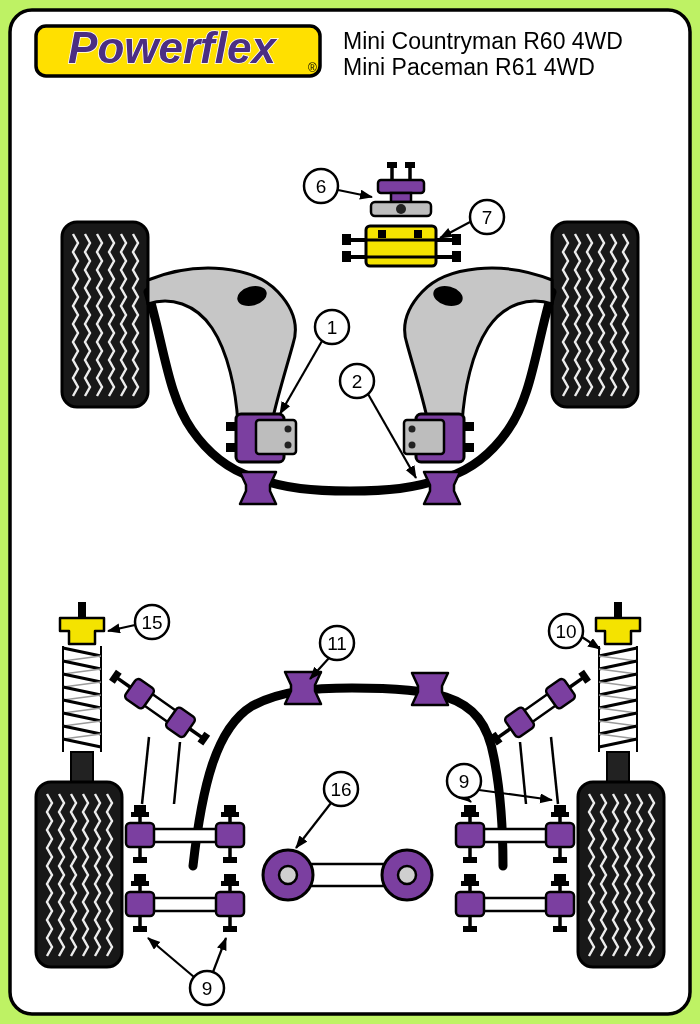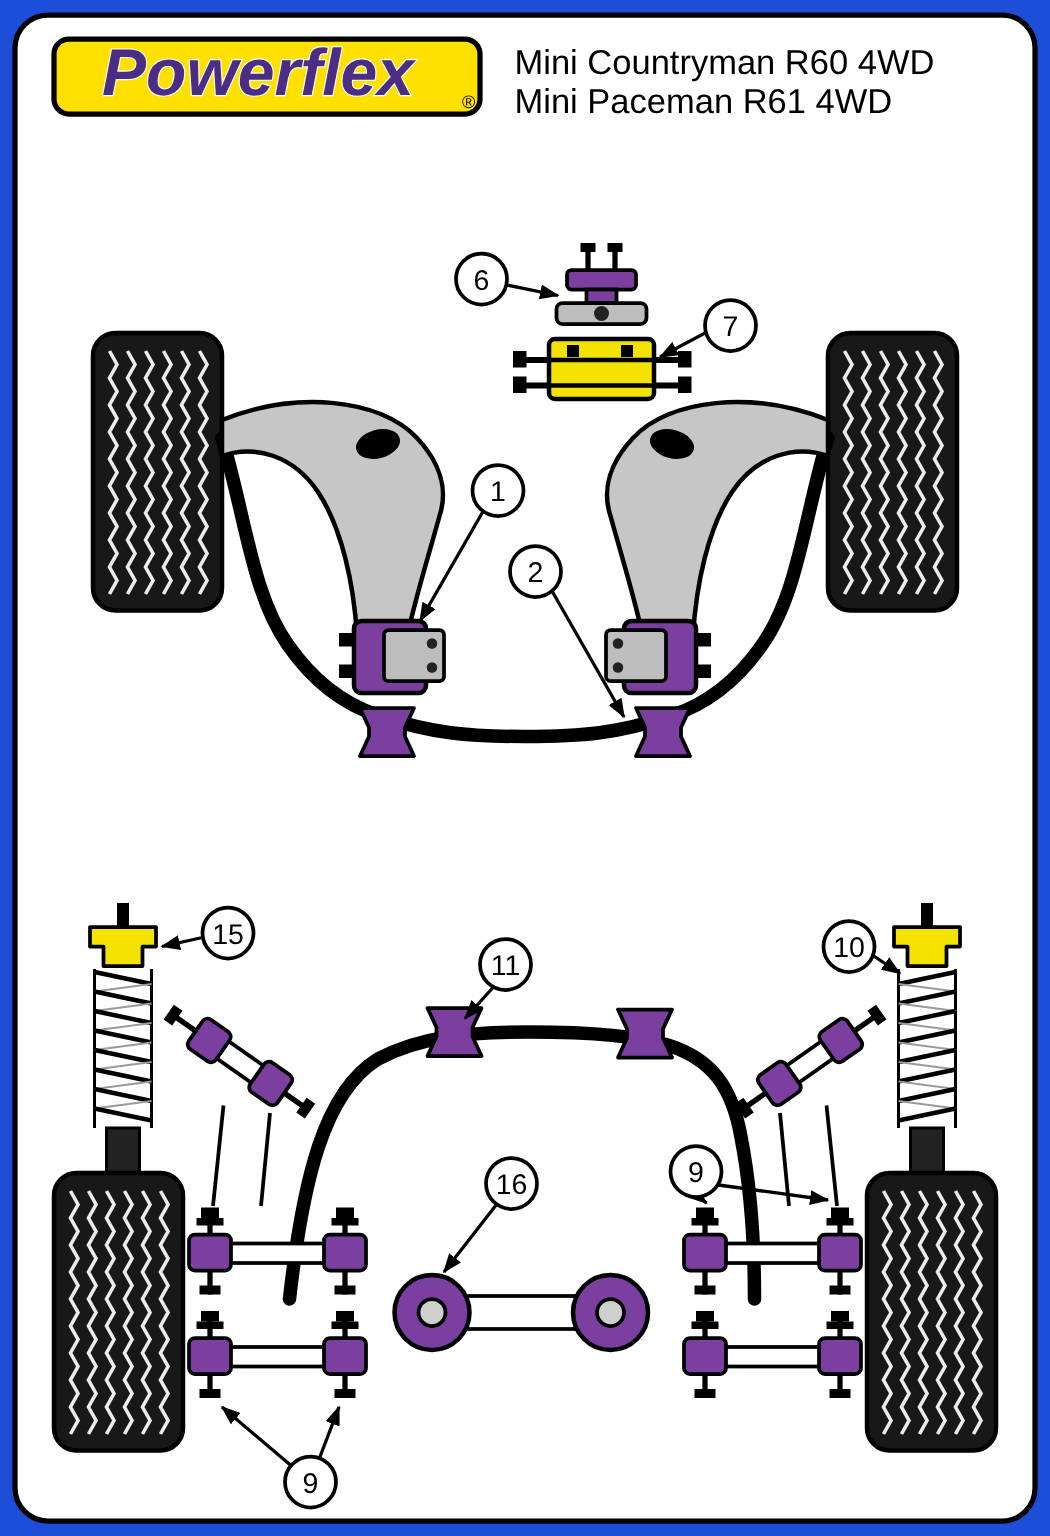--- a/index.html
+++ b/index.html
@@ -1,16 +1,16 @@
 <!DOCTYPE html>
 <html><head>
 <meta charset="utf-8">
 <style>
   html,body{margin:0;padding:0;background:#ffffff;}
-  .page{width:700px;height:1024px;background:#1d4ed8;position:relative;overflow:hidden;
+  .page{width:700px;height:1024px;background:#bef264;position:relative;overflow:hidden;
         font-family:"Liberation Sans",sans-serif;}
   svg{display:block;}
   .title-text{font-family:"Liberation Sans",sans-serif;font-size:23px;fill:#000;}
   .logo-text{font-family:"Liberation Sans",sans-serif;font-size:44px;font-style:italic;
              font-weight:bold;fill:#4B2E83;stroke:#ffffff;stroke-width:1.5;paint-order:stroke fill;}
   .logo-reg{font-family:"Liberation Sans",sans-serif;font-size:12px;fill:#000;}
   .co-circle{fill:#ffffff;stroke:#000000;stroke-width:2.5;}
   .co-text{font-family:"Liberation Sans",sans-serif;font-size:19px;fill:#000;text-anchor:middle;}
   .lead{stroke:#000;stroke-width:2.2;fill:none;marker-end:url(#arrowhead);}
 </style>

